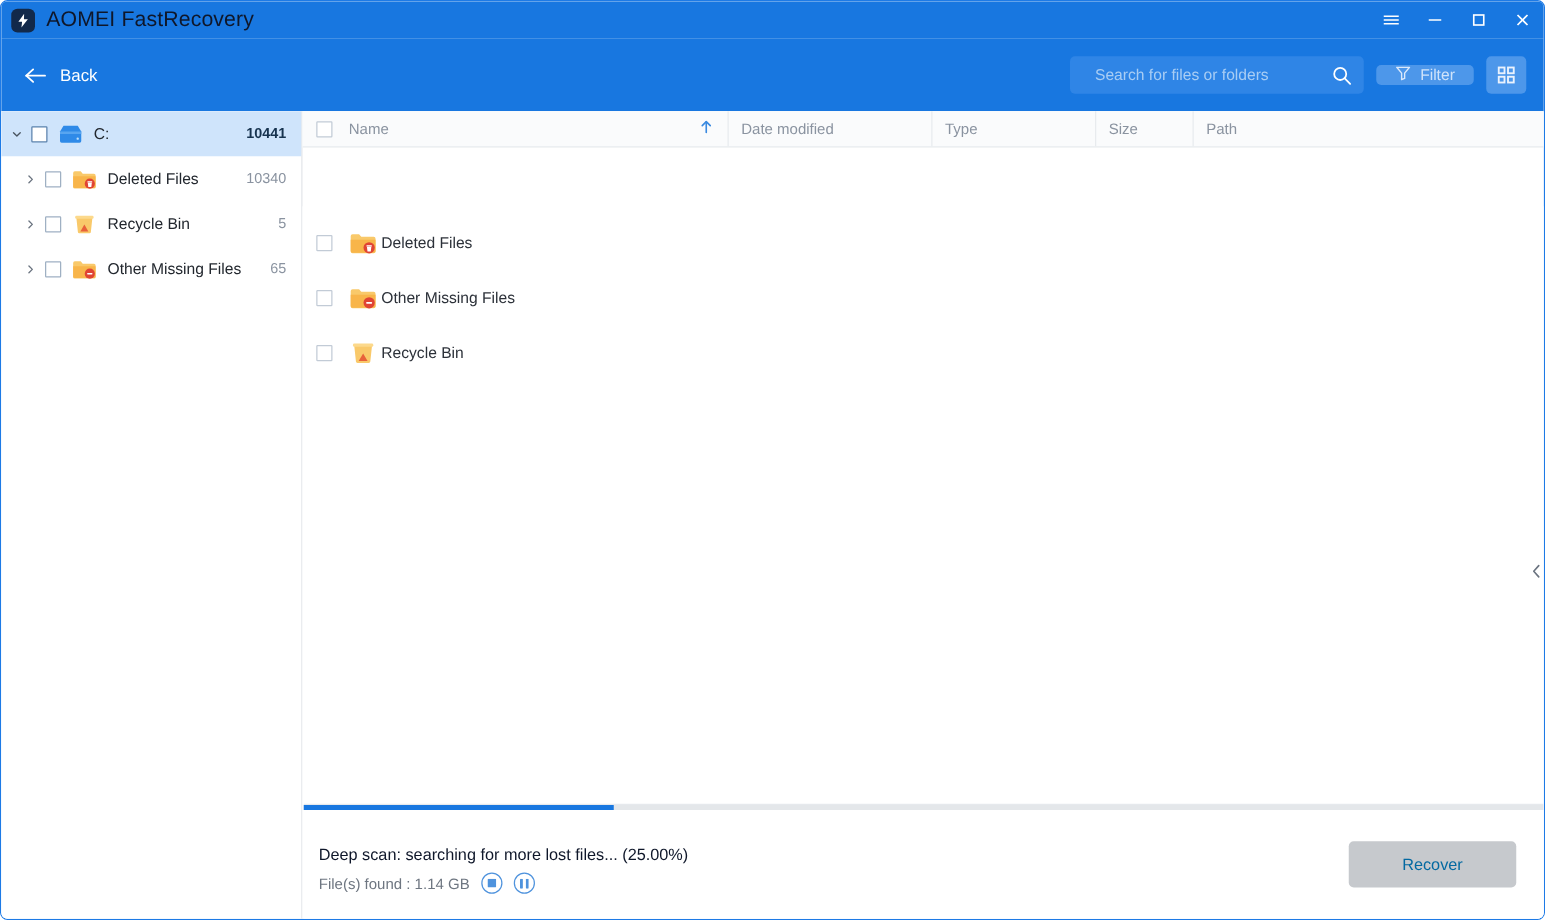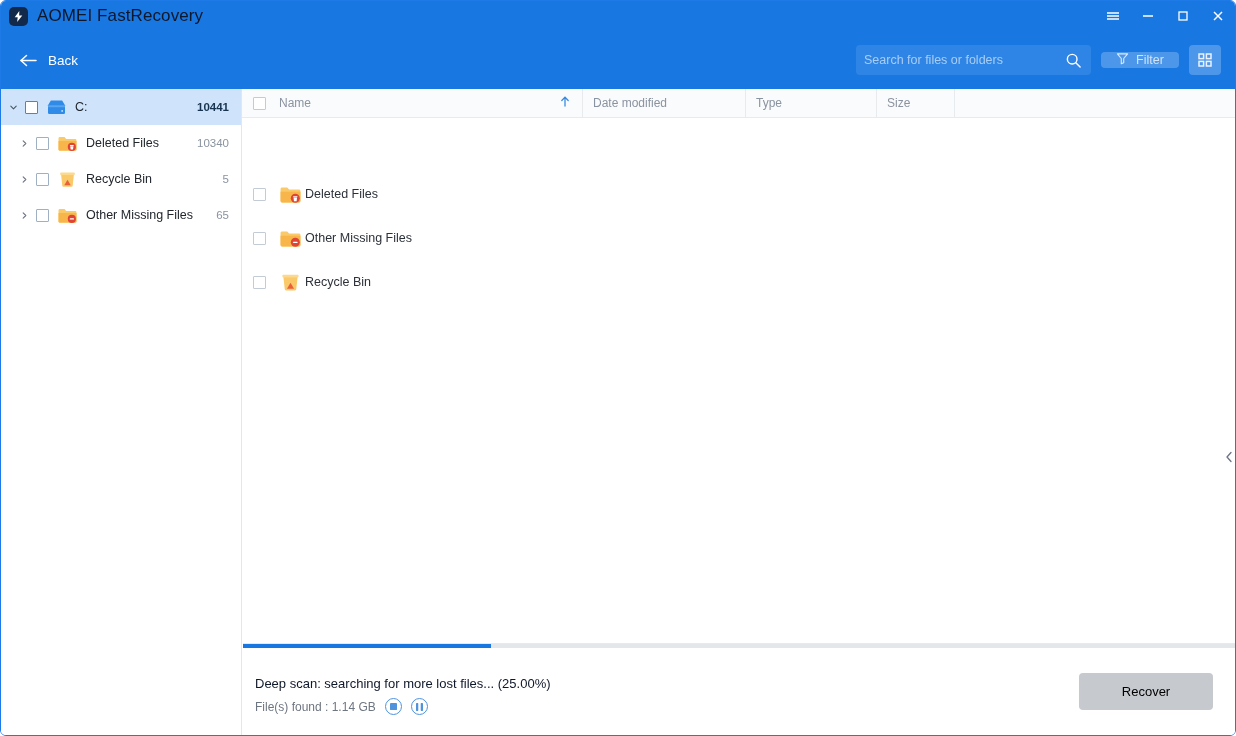--- a/index.html
+++ b/index.html
@@ -56,21 +56,21 @@
     padding: 4px 6px;
   }
   .back-btn svg { display: block; }
   .toolbar-right {
     position: absolute; right: 14px; top: 0; height: 58px;
     display: flex; align-items: center; gap: 10px;
   }
   .searchbox {
     width: 235px; height: 30px; border-radius: 4px;
     background: #2f85e6; display: flex; align-items: center;
-    padding: 0 9px 0 8px; position: relative;
+    padding: 0 9px 0 20px; position: relative;
   }
   .searchbox input {
     flex: 1; background: transparent; border: none; outline: none;
     color: #ffffff; font-size: 12.5px;
     font-family: "Liberation Sans", sans-serif;
   }
   .searchbox input::placeholder { color: #a8cdf4; }
   .search-ico { flex: none; display: flex; align-items: center; }
   .filter-btn {
     height: 16px; min-width: 78px; border-radius: 4px;
@@ -192,21 +192,21 @@
     font-size: 12px; color: #6e7681;
   }
   .circ-btn {
     width: 17px; height: 17px; border-radius: 50%;
     border: 1.4px solid #4f93dd; display: flex;
     align-items: center; justify-content: center; cursor: default;
   }
   .recover-btn {
     position: absolute; right: 22px; top: 29px;
     width: 134px; height: 37px; border-radius: 4px;
-    background: #c6c9cd; color: #000000;
+    background: #c6c9cd; color: #0369a1;
     display: flex; align-items: center; justify-content: center;
     font-size: 13px; cursor: default;
   }
 </style>
 </head>
 <body>
 
 <div id="app">
 
   <div class="titlebar">
@@ -393,20 +393,23 @@
         </div>
         <div class="hc date">
           <span>Date modified</span>
         </div>
         <div class="hc type">
           <span>Type</span>
         </div>
         <div class="hc size">
           <span>Size</span>
         </div>
+        <div class="hc path">
+          <span>Path</span>
+        </div>
       </div>
 
       <div class="list-body">
 
         <div class="file-row" style="margin-top:7px;">
           <span class="row-cb"></span>
           <span class="row-ico">
             <svg width="23" height="19" viewBox="0 0 22 18">
                 <path d="M1.5 3.6A1.4 1.4 0 0 1 2.9 2.2h5l1.7 2h9.5a1.4 1.4 0 0 1 1.4 1.4v9.8a1.4 1.4 0 0 1-1.4 1.4H2.9a1.4 1.4 0 0 1-1.4-1.4z" fill="#f9c96a"></path>
                 <path d="M1.5 6.4h19v8.6a1.4 1.4 0 0 1-1.4 1.4H2.9a1.4 1.4 0 0 1-1.4-1.4z" fill="#f8b54a"></path>

